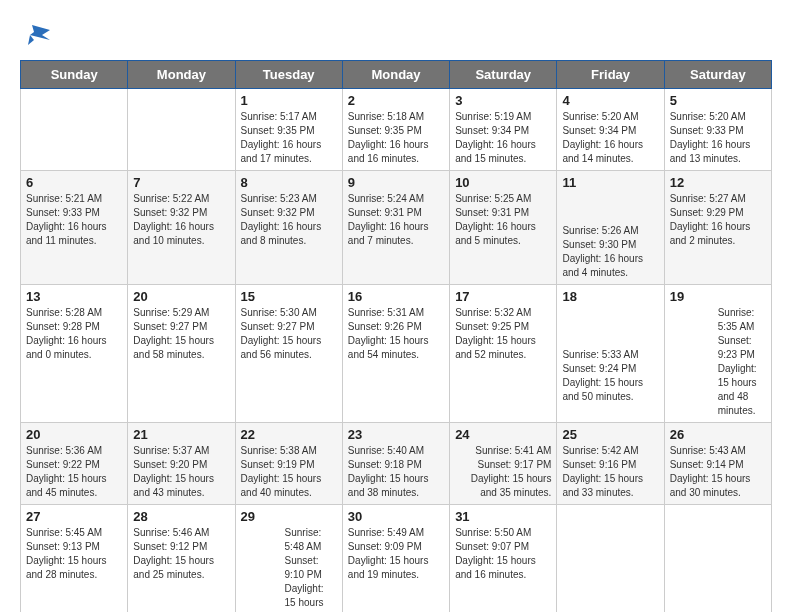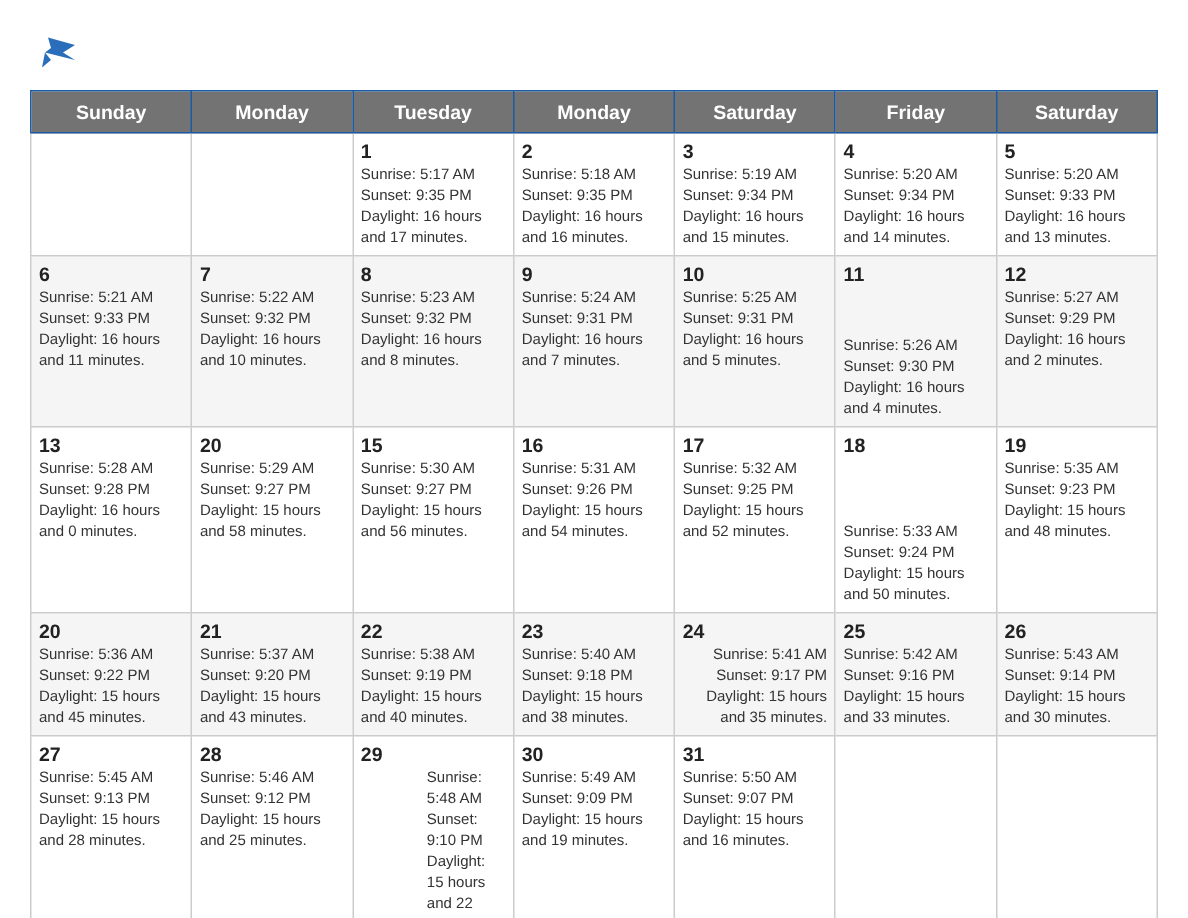--- a/index.html
+++ b/index.html
@@ -254,21 +254,21 @@
         </td>
         <td>
           <span class="day-number">18</span>
           <div class="day-info" style="white-space: pre-line; margin-top: 44px;">Sunrise: 5:33 AM
 Sunset: 9:24 PM
 Daylight: 15 hours
 and 50 minutes.</div>
         </td>
         <td>
           <span class="day-number">19</span>
-          <div class="day-info" style="white-space: pre-line;">Sunrise: 5:35 AM
+          <div class="day-info" style="white-space: pre-line; margin-left: 48px;">Sunrise: 5:35 AM
 Sunset: 9:23 PM
 Daylight: 15 hours
 and 48 minutes.</div>
         </td>
       </tr>
       <tr>
         <td>
           <span class="day-number">20</span>
           <div class="day-info" style="white-space: pre-line;">Sunrise: 5:36 AM
 Sunset: 9:22 PM

